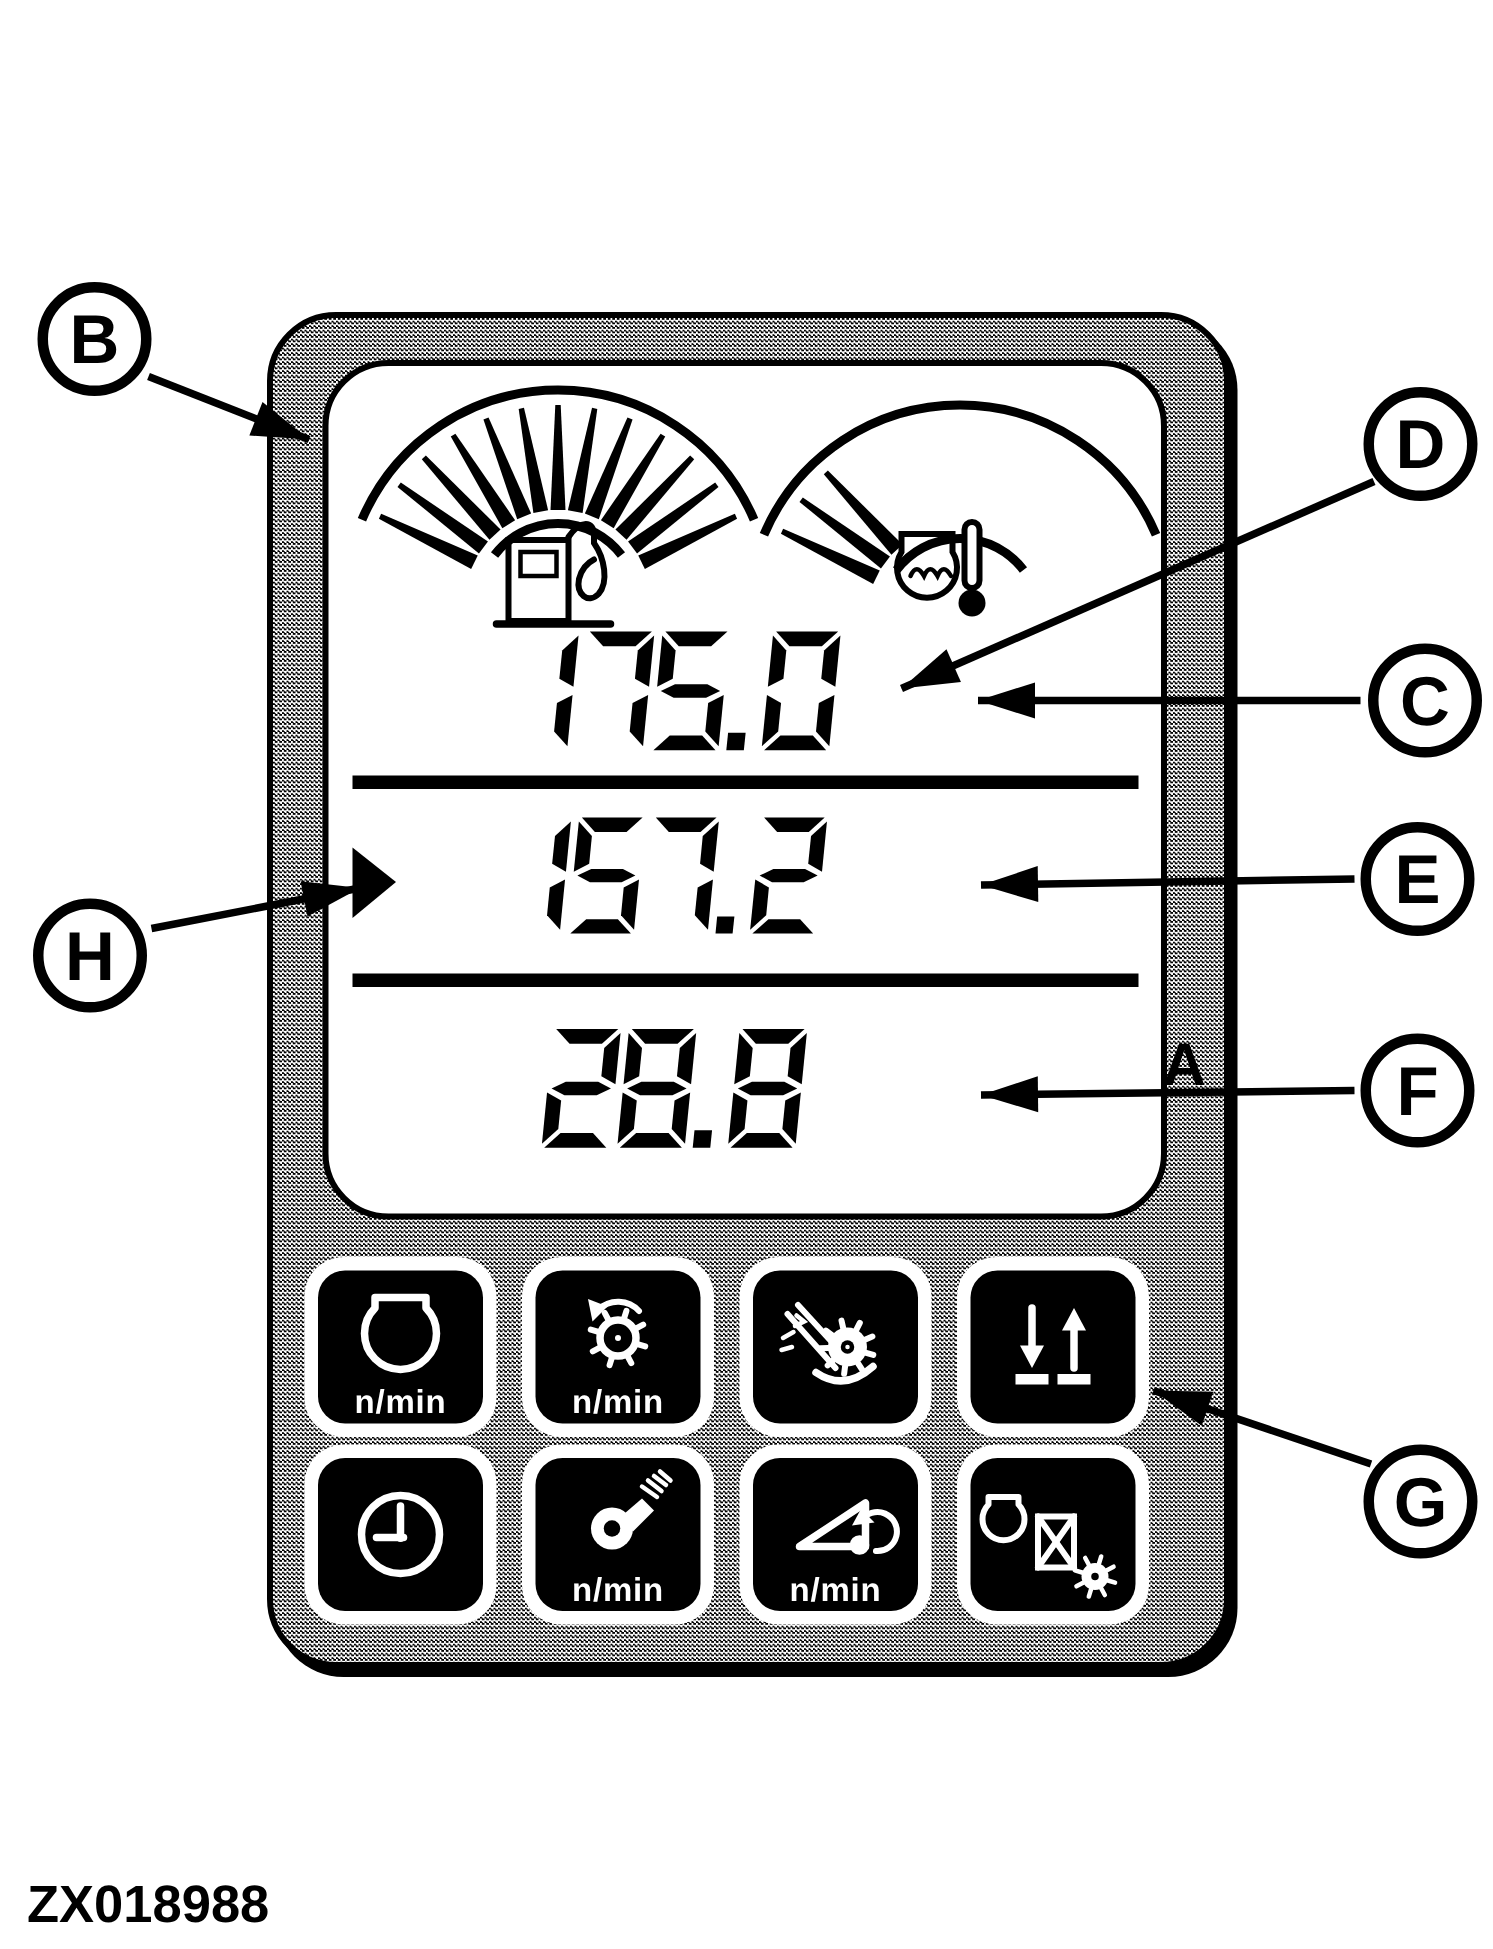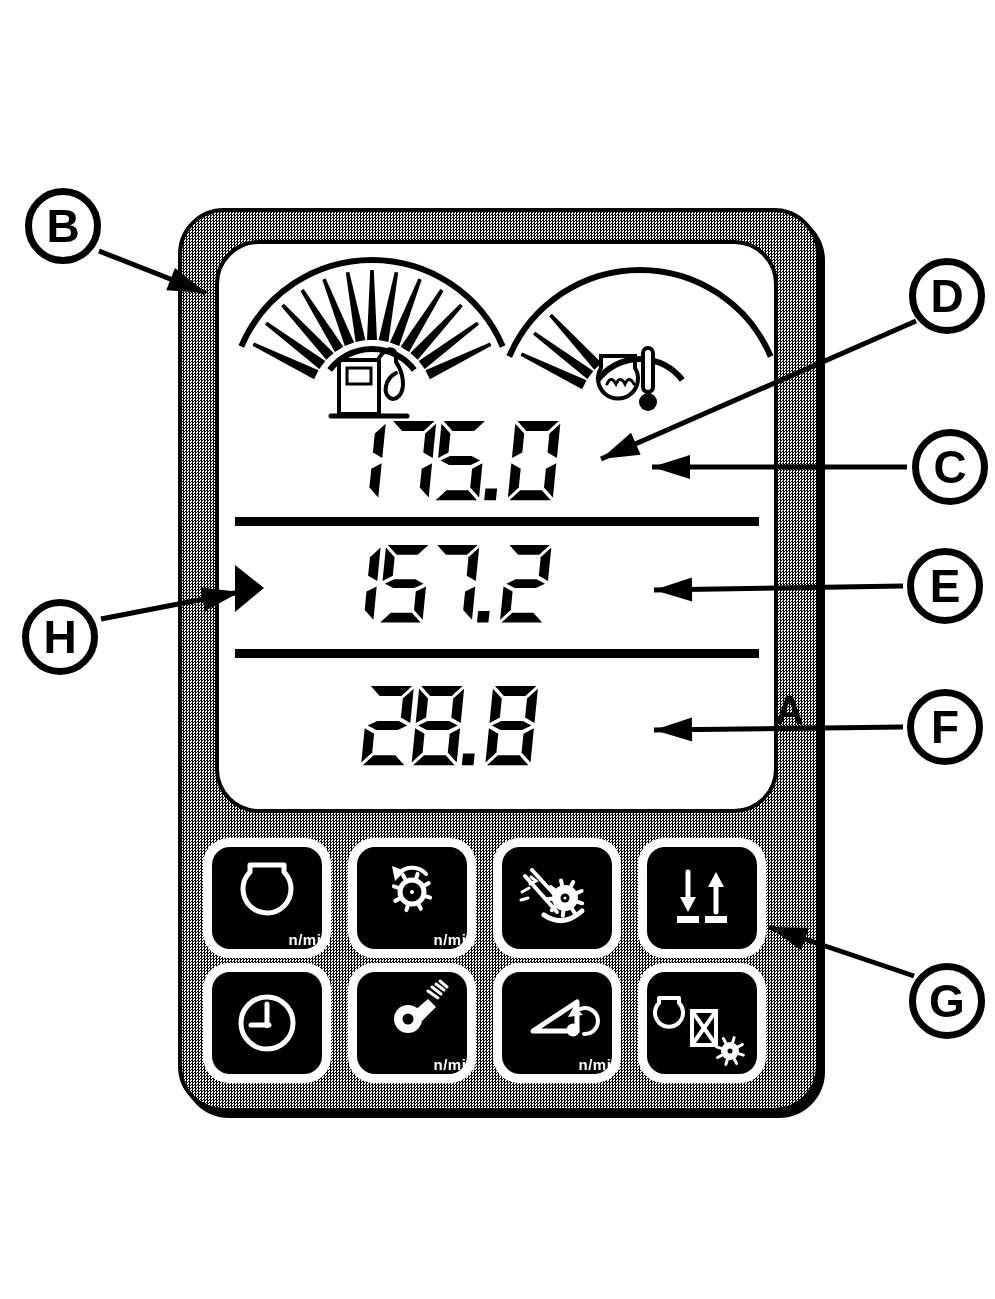--- a/index.html
+++ b/index.html
@@ -12,22 +12,22 @@
          background-image:conic-gradient(#000 25%,#fff 0 50%,#000 0 75%,#fff 0);
          background-size:3px 3px;}
   .display{position:absolute;left:215px;top:240px;width:563px;height:573px;box-sizing:border-box;
          border:4px solid #000;border-radius:44px;background:#fff;}
   .display svg{position:absolute;left:0;top:0;}
   .mode-letter{position:absolute;left:556px;top:444px;width:44px;font-size:40px;font-weight:bold;}
   
   .btn{position:absolute;width:128px;height:120px;background:#fff;border-radius:26px;}
   .btn .face{position:absolute;left:9px;top:9px;right:9px;bottom:9px;background:#000;border-radius:18px;}
   .btn svg{position:absolute;left:9px;top:9px;}
-  .btn .lbl{position:absolute;left:0;right:0;bottom:10px;text-align:right;color:#fff;
-            font-size:15px;font-weight:600;letter-spacing:0.5px;}
+  .btn .lbl{position:absolute;left:0;right:0;bottom:10px;text-align:center;color:#fff;
+            font-size:22px;font-weight:600;letter-spacing:0.5px;}
   
   .callout{position:absolute;width:76px;height:76px;box-sizing:border-box;border:7px solid #000;
            border-radius:50%;background:#fff;display:flex;align-items:center;justify-content:center;
            font-size:46px;font-weight:bold;}
   .figure-id{position:absolute;left:18px;top:1250px;font-size:35px;font-weight:bold;}
   .overlay{position:absolute;left:0;top:0;pointer-events:none;}
 </style>
 </head>
 <body>
 
@@ -319,13 +319,14 @@
   <div class="callout" style="left:907px;top:689px;">
       <span>F</span>
     </div>
   <div class="callout" style="left:909px;top:963px;">
       <span>G</span>
     </div>
   <div class="callout" style="left:22px;top:599px;">
       <span>H</span>
     </div>
 
+  <div class="figure-id">ZX018988</div>
 </div>
 
 </body></html>

